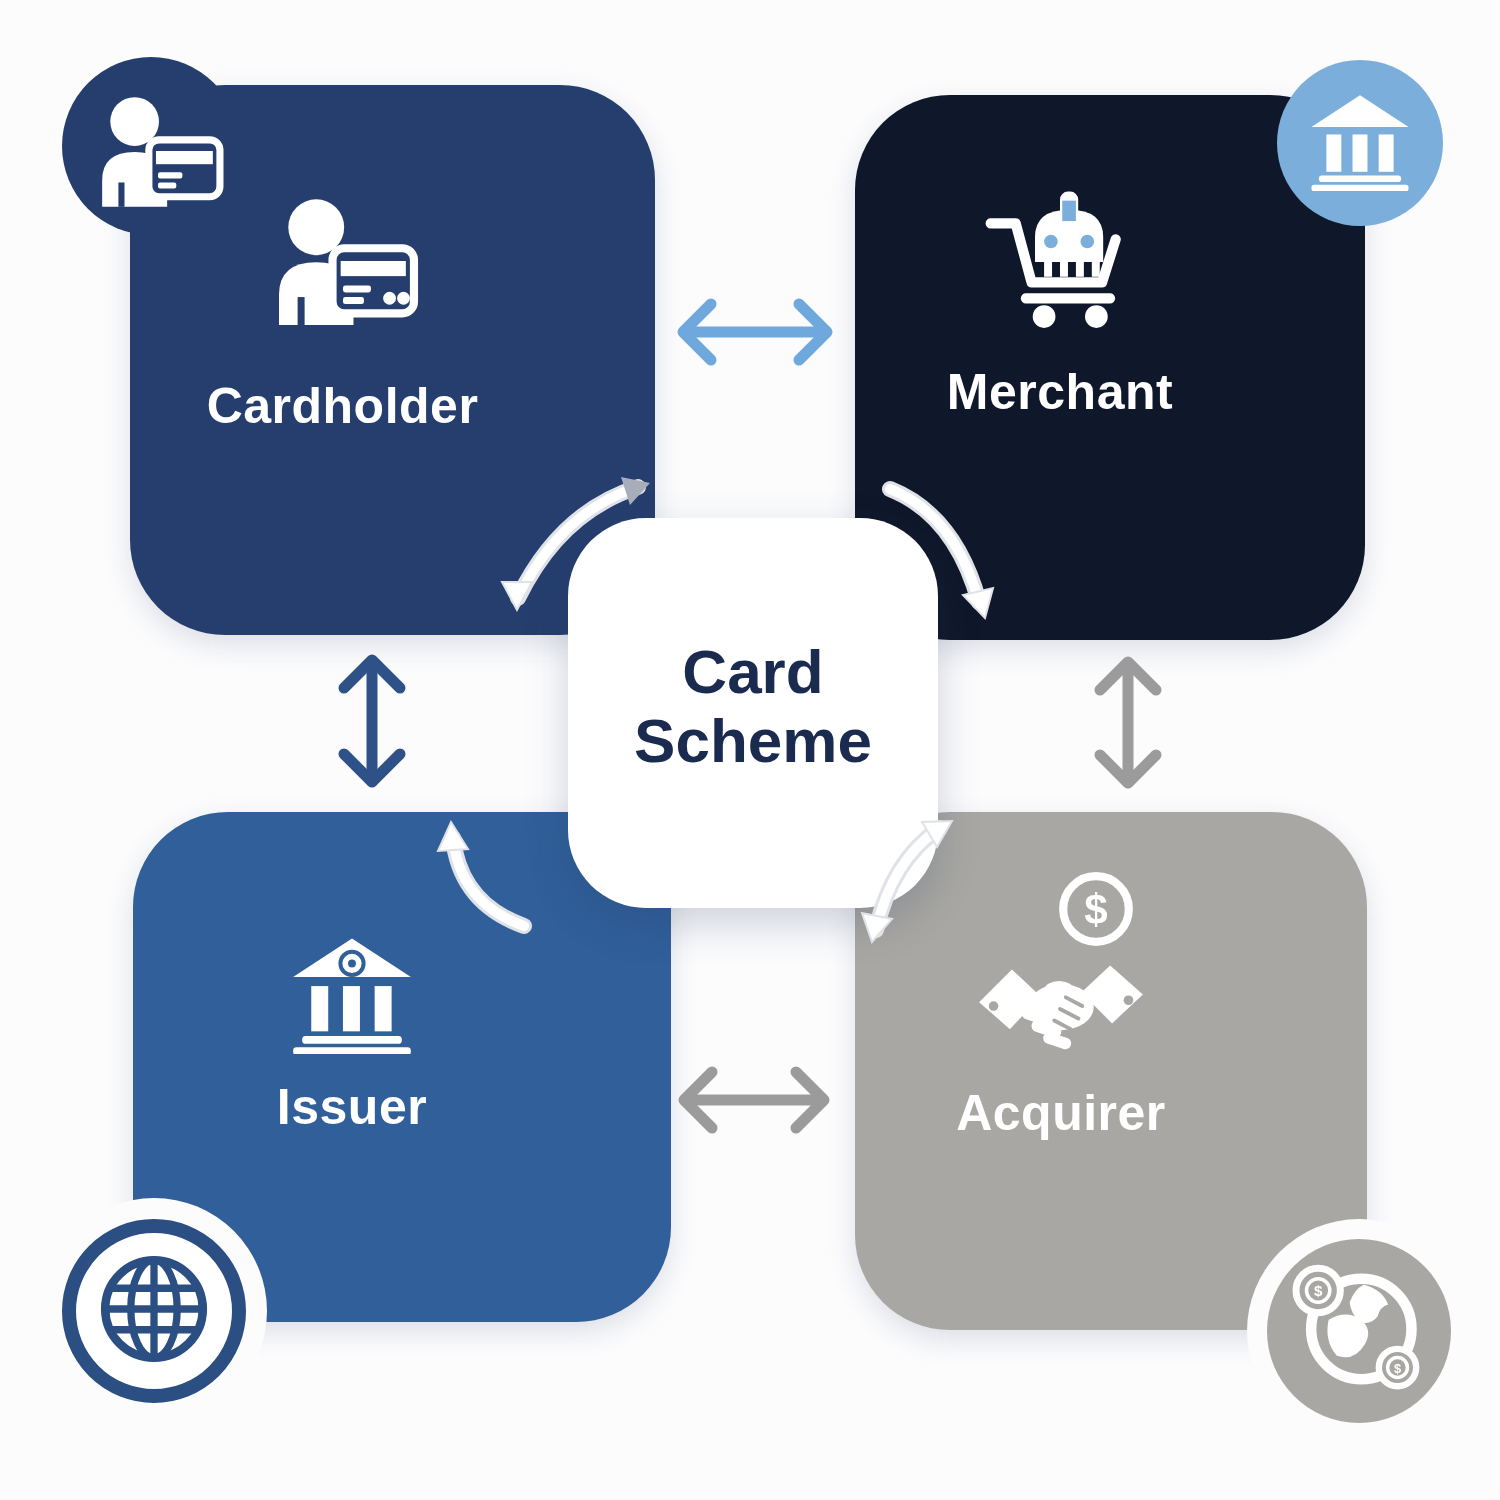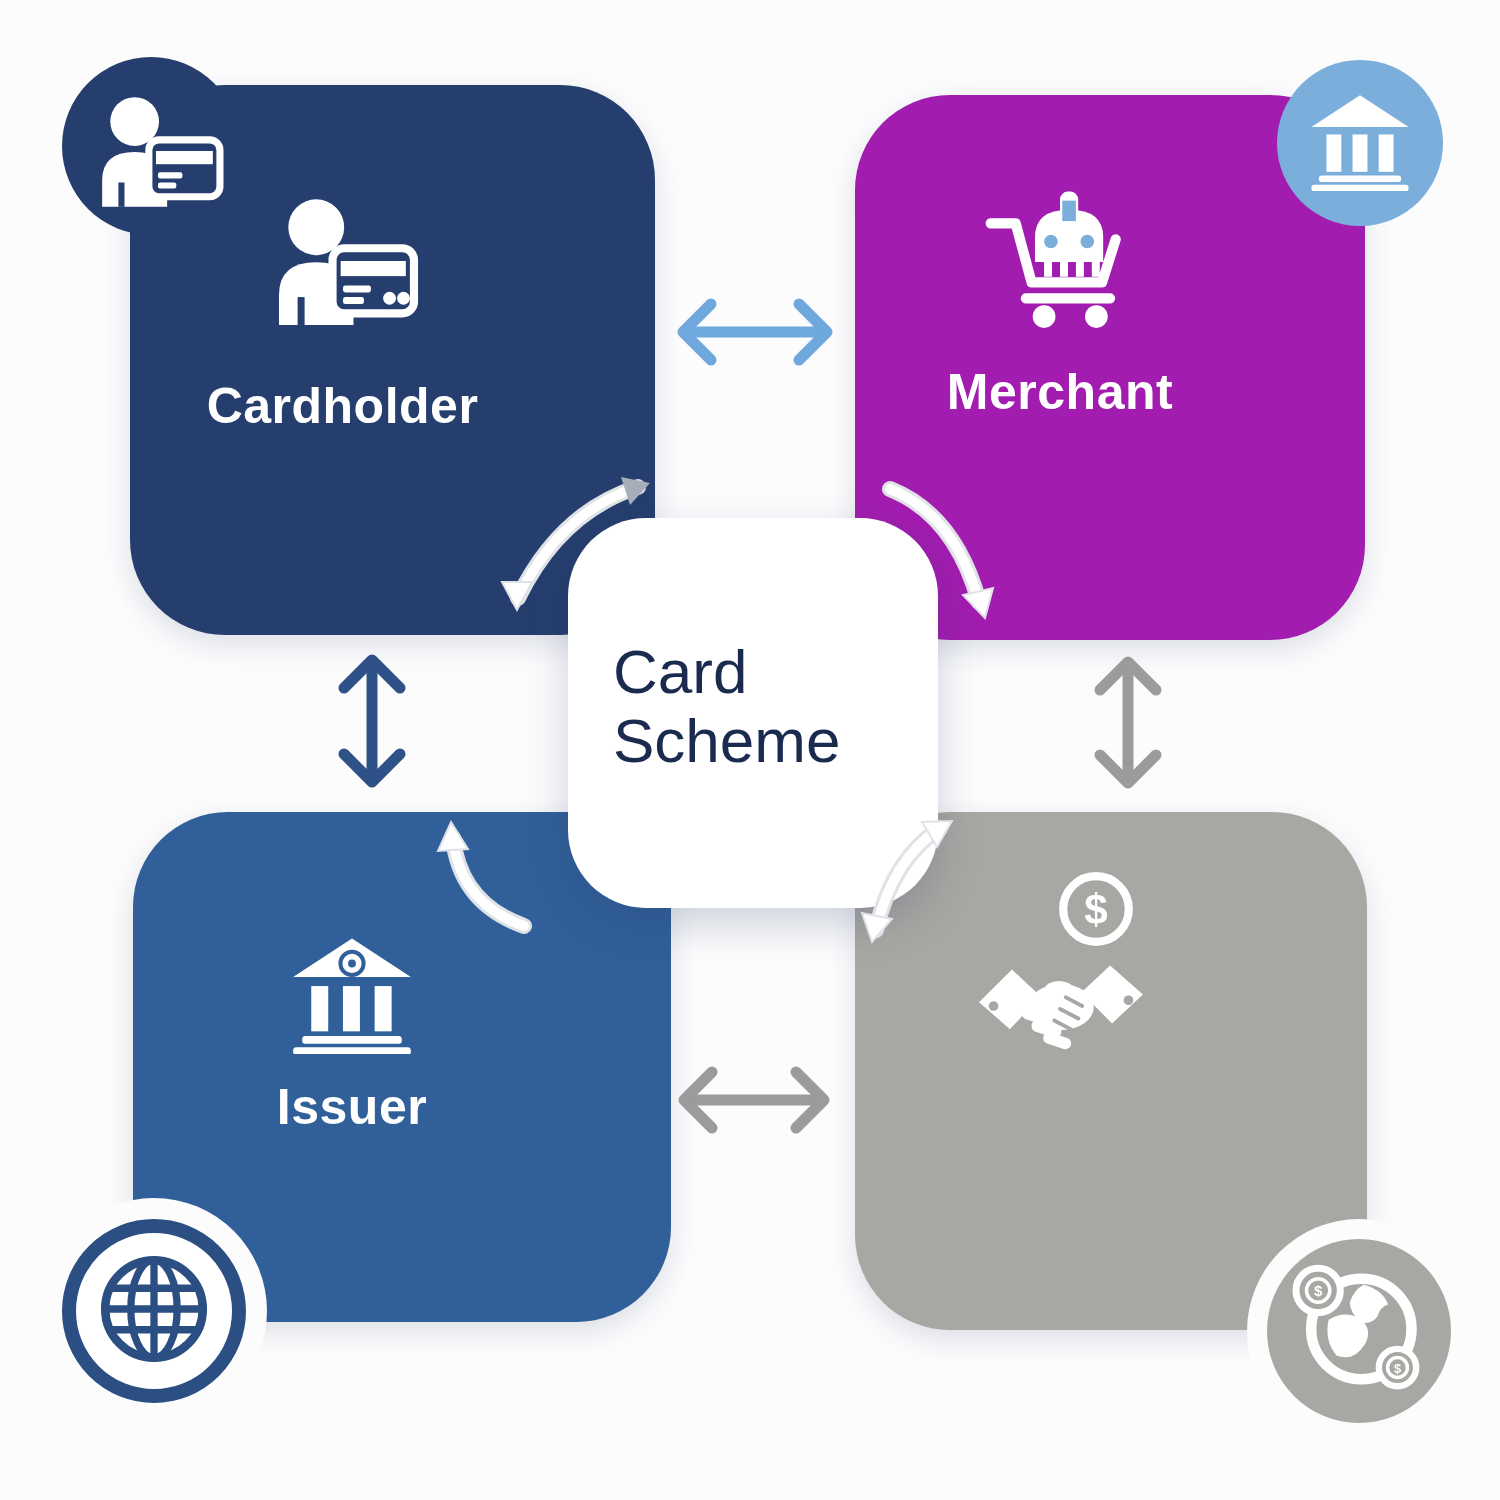--- a/index.html
+++ b/index.html
@@ -2,37 +2,37 @@
 <html><head>
 <meta charset="utf-8">
 <style>
   html,body{margin:0;padding:0;background:#fff;}
   .canvas{
     position:relative;width:1500px;height:1500px;overflow:hidden;
     background:#fcfcfd;font-family:"Liberation Sans",sans-serif;
   }
   .node{position:absolute;border-radius:95px;box-shadow:0 10px 28px rgba(30,50,90,.14);}
   #box-cardholder{left:130px;top:85px;width:525px;height:550px;background:#253E6E;}
-  #box-merchant{left:855px;top:95px;width:510px;height:545px;background:#a21caf;}
+  #box-merchant{left:855px;top:95px;width:510px;height:545px;background:#0f172a;}
   #box-issuer{left:133px;top:812px;width:522px;height:510px;background:#305F99;padding-left:16px;}
   #box-acquirer{left:855px;top:812px;width:512px;height:518px;background:#A8A7A3;}
   .content{position:absolute;left:0;top:0;bottom:0;right:100px;}
   .icon-wrap{position:absolute;left:50%;transform:translateX(-50%);}
   .box-label{
     position:absolute;width:100%;text-align:center;color:#ffffff;
     font-weight:bold;font-size:50px;letter-spacing:.5px;white-space:nowrap;
   }
   #center-box{
     position:absolute;left:568px;top:518px;width:370px;height:390px;
     background:#ffffff;border-radius:78px;
     box-shadow:0 16px 42px rgba(40,60,100,.22);
     display:flex;align-items:center;justify-content:center;z-index:6;
   }
   .center-label{
-    width:280px;text-align:left;font-weight:normal;font-size:62px;
+    width:280px;text-align:center;font-weight:bold;font-size:62px;
     line-height:1.12;color:#1B2A4F;margin-top:-14px;
   }
   .badge{position:absolute;border-radius:50%;display:flex;align-items:center;justify-content:center;}
   .halo{position:absolute;border-radius:50%;background:#fcfcfd;z-index:3;}
   #badge-tl{left:62px;top:57px;width:178px;height:178px;background:#253E6E;z-index:2;}
   #badge-tr{left:1277px;top:60px;width:166px;height:166px;background:#7CAEDC;z-index:2;}
   #halo-bl{left:41px;top:1198px;width:226px;height:226px;}
   #badge-bl{left:62px;top:1219px;width:184px;height:184px;background:#ffffff;border:14px solid #2B4F83;box-sizing:border-box;z-index:4;}
   #halo-br{left:1247px;top:1219px;width:224px;height:224px;}
   #badge-br{left:1267px;top:1239px;width:184px;height:184px;background:#A8A7A3;z-index:4;}
@@ -133,20 +133,21 @@
               <path d="M78,69 l17,9"></path>
             </g>
           </svg>
         </div>
         <div class="icon-wrap" style="left:auto;right:130px;transform:none;top:56px;width:82px;height:82px;">
           <svg width="82" height="82" viewBox="0 0 70 70">
             <circle cx="35" cy="35" r="28" fill="none" stroke="#fff" stroke-width="7"></circle>
             <text x="35" y="48" font-size="36" font-weight="bold" fill="#fff" text-anchor="middle" font-family="Liberation Sans, sans-serif">$</text>
           </svg>
         </div>
+        <div class="box-label" style="top:272px;">Acquirer</div>
       </div>
     </div>
   </div>
 
   <div class="badge" id="badge-tl">
     <div style="margin:14px 0 0 14px;">
       <svg width="132" height="112" viewBox="0 0 130 110">
         <circle cx="42" cy="26" r="24" fill="#fff"></circle>
         <path d="M10,110 L10,84 Q10,56 42,56 Q74,56 74,84 L74,110 Z" fill="#fff"></path>
         <rect x="26" y="86" width="6" height="24" fill="#253E6E"></rect>

